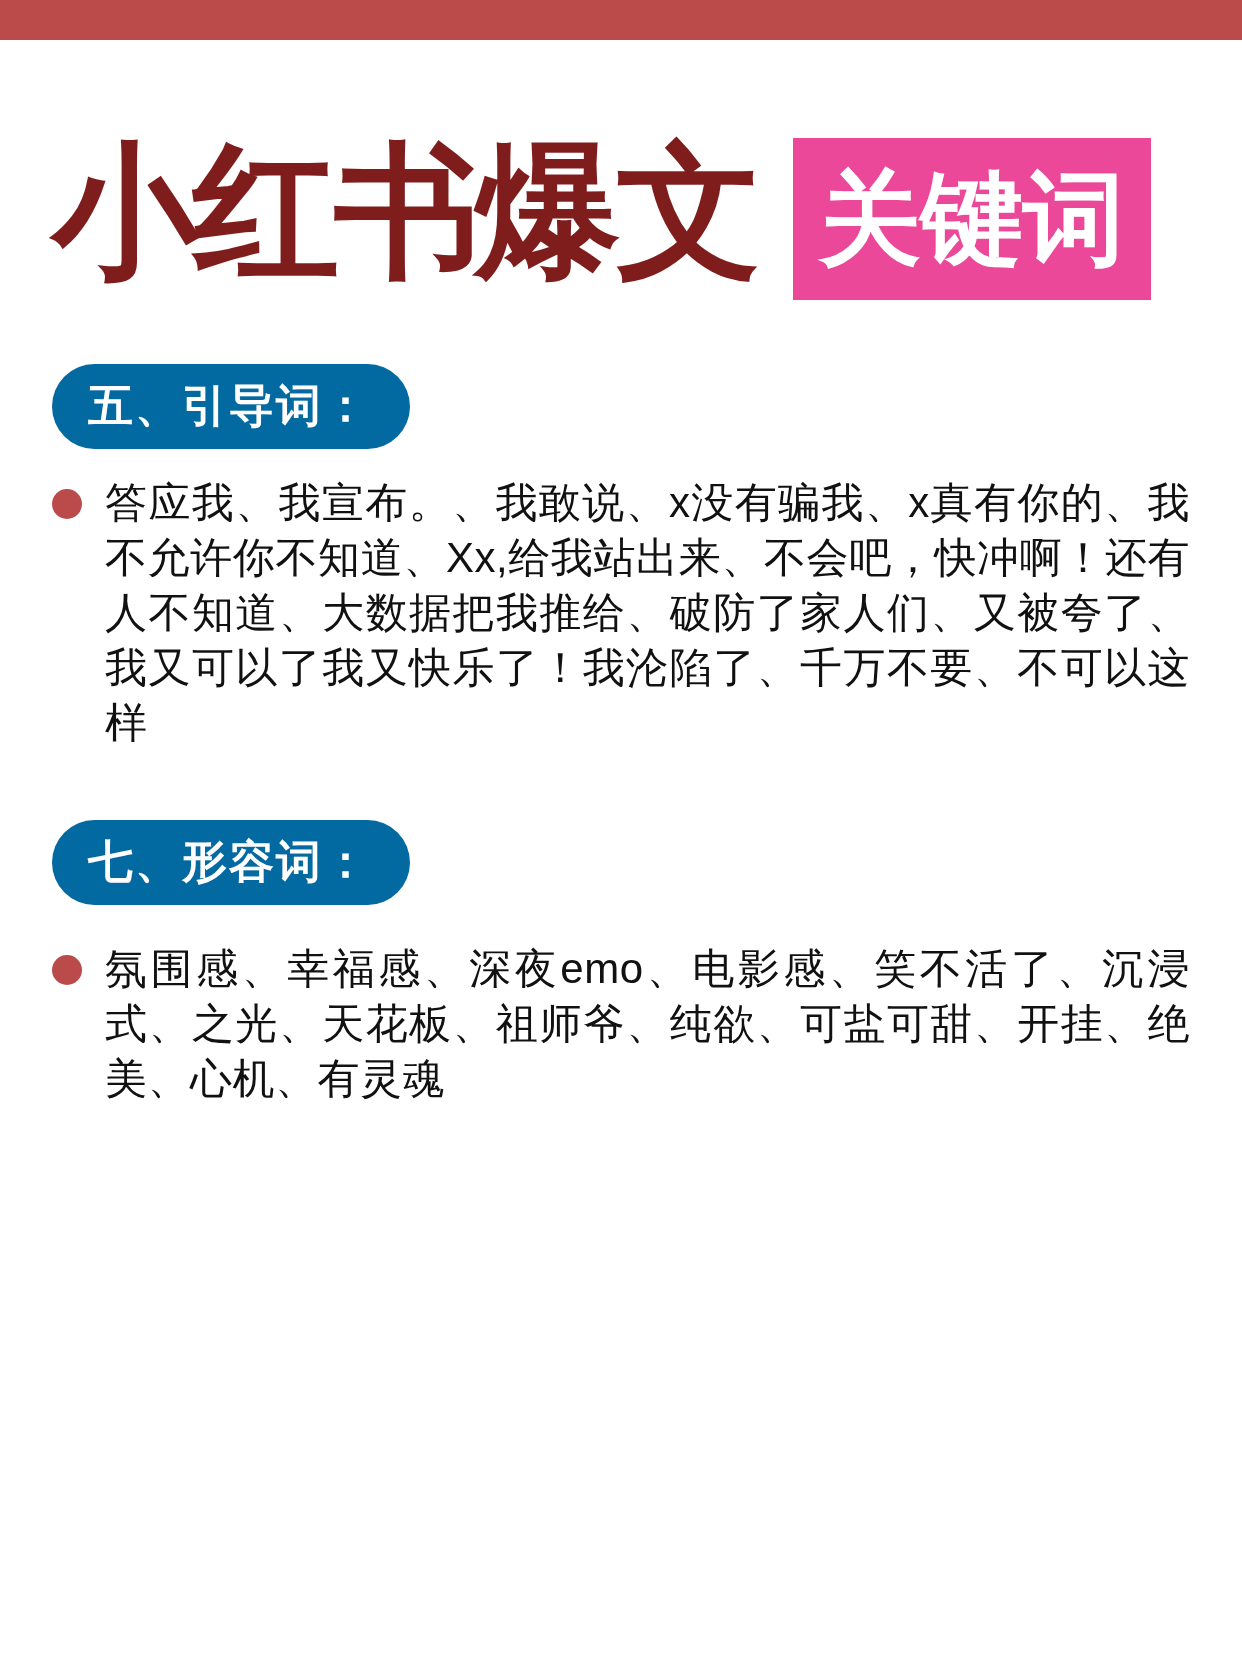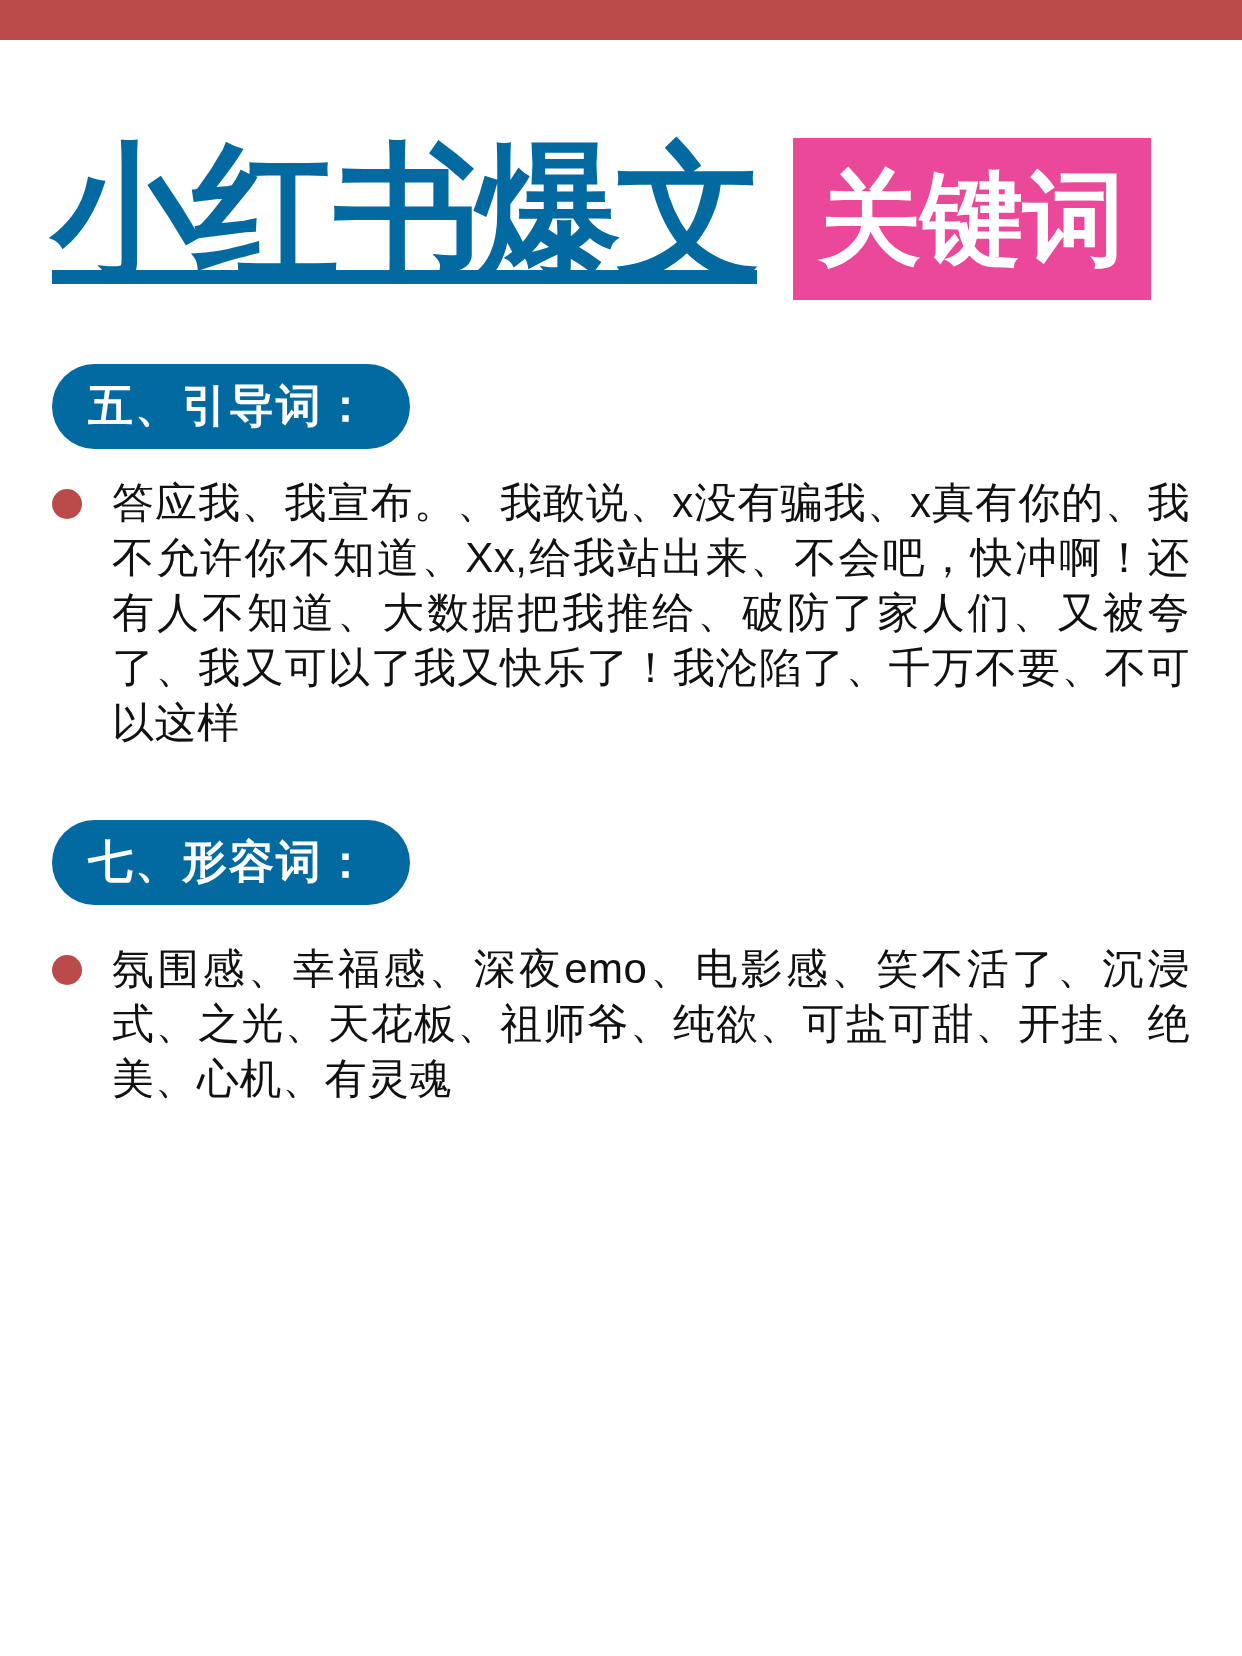--- a/index.html
+++ b/index.html
@@ -28,22 +28,21 @@
     align-items: center;
     gap: 36px;
     margin-top: 84px;
   }
   .main-title {
     font-size: 146px;
     font-weight: 900;
     line-height: 1.1;
     letter-spacing: -5px;
     white-space: nowrap;
-    color: #0369a1;
-    text-decoration: underline;
+    color: #7f1d1d;
   }
   .title-badge {
     background: #ec4899;
     color: #ffffff;
     font-size: 102px;
     font-weight: 900;
     line-height: 1;
     padding: 30px 26px;
     white-space: nowrap;
     margin-top: 14px;
@@ -64,21 +63,21 @@
     font-size: 45px;
     font-weight: bold;
     line-height: 1;
     padding: 19px 40px 21px 36px;
     border-radius: 46px;
     letter-spacing: 2px;
   }
   .para {
     display: flex;
     align-items: flex-start;
-    gap: 30px;
+    gap: 23px;
     margin-top: 26px;
   }
   .para.last {
     margin-top: 36px;
   }
   .bullet-dot {
     flex: none;
     width: 30px;
     height: 30px;
     border-radius: 50%;

